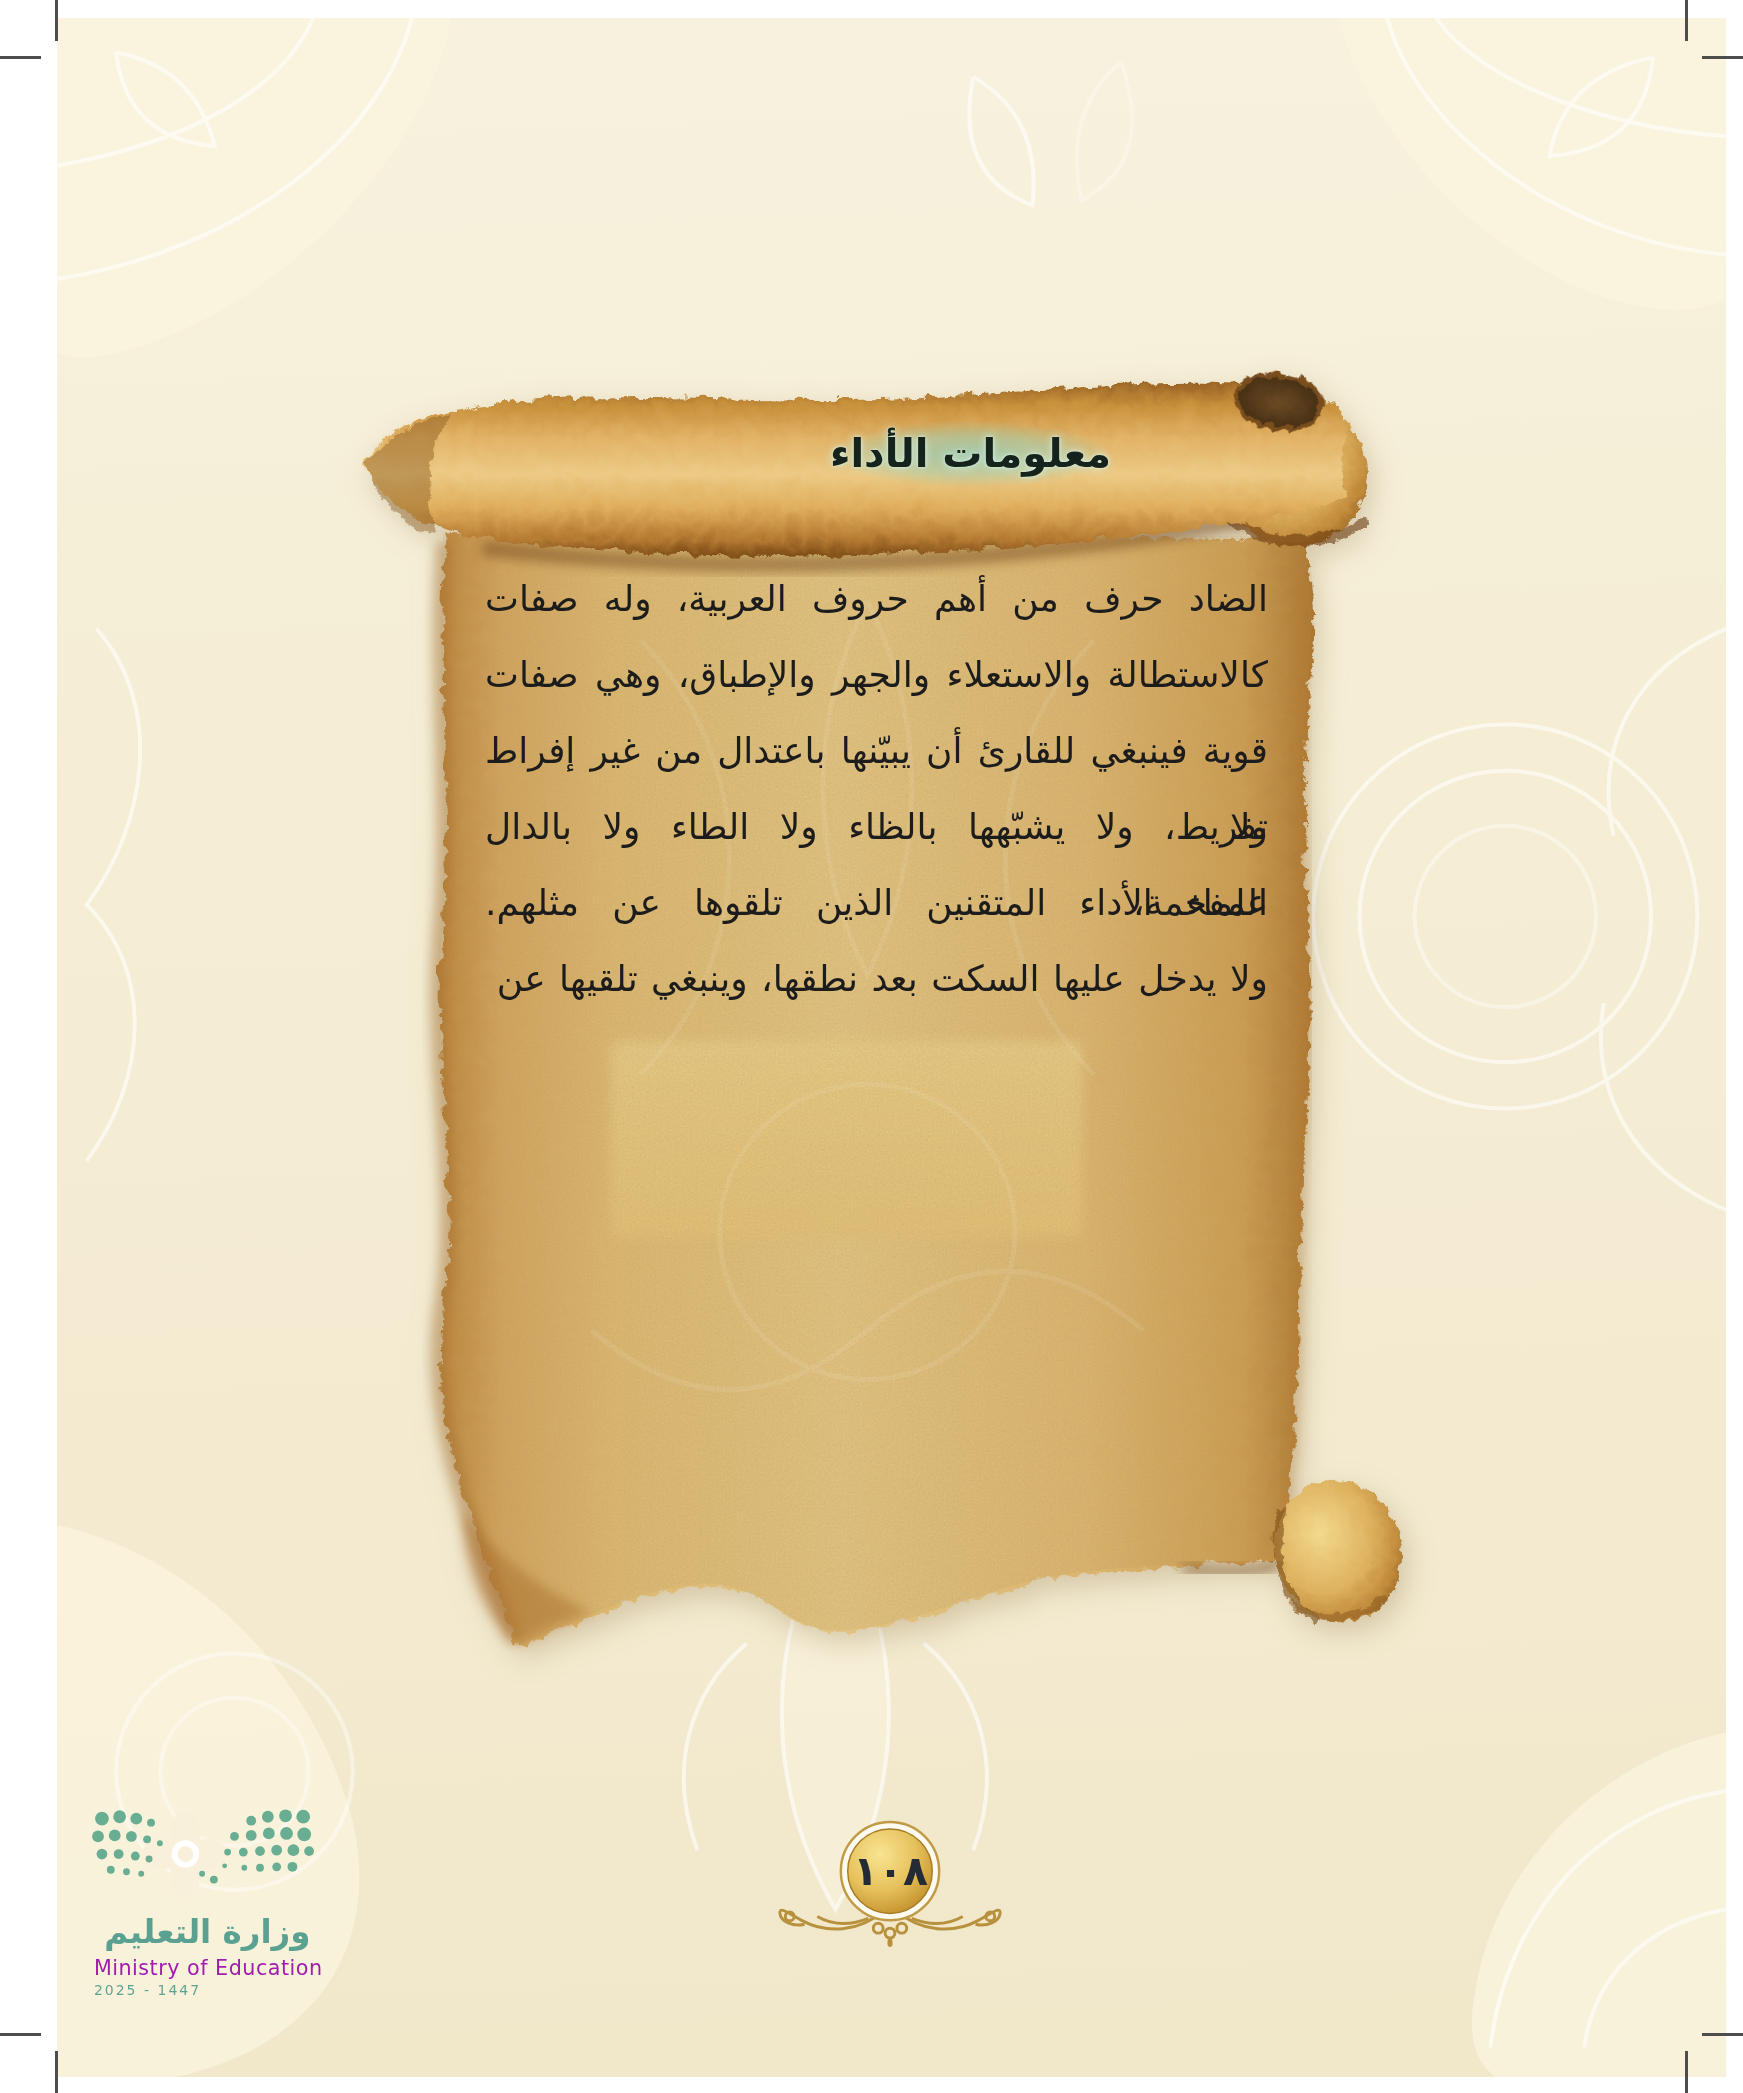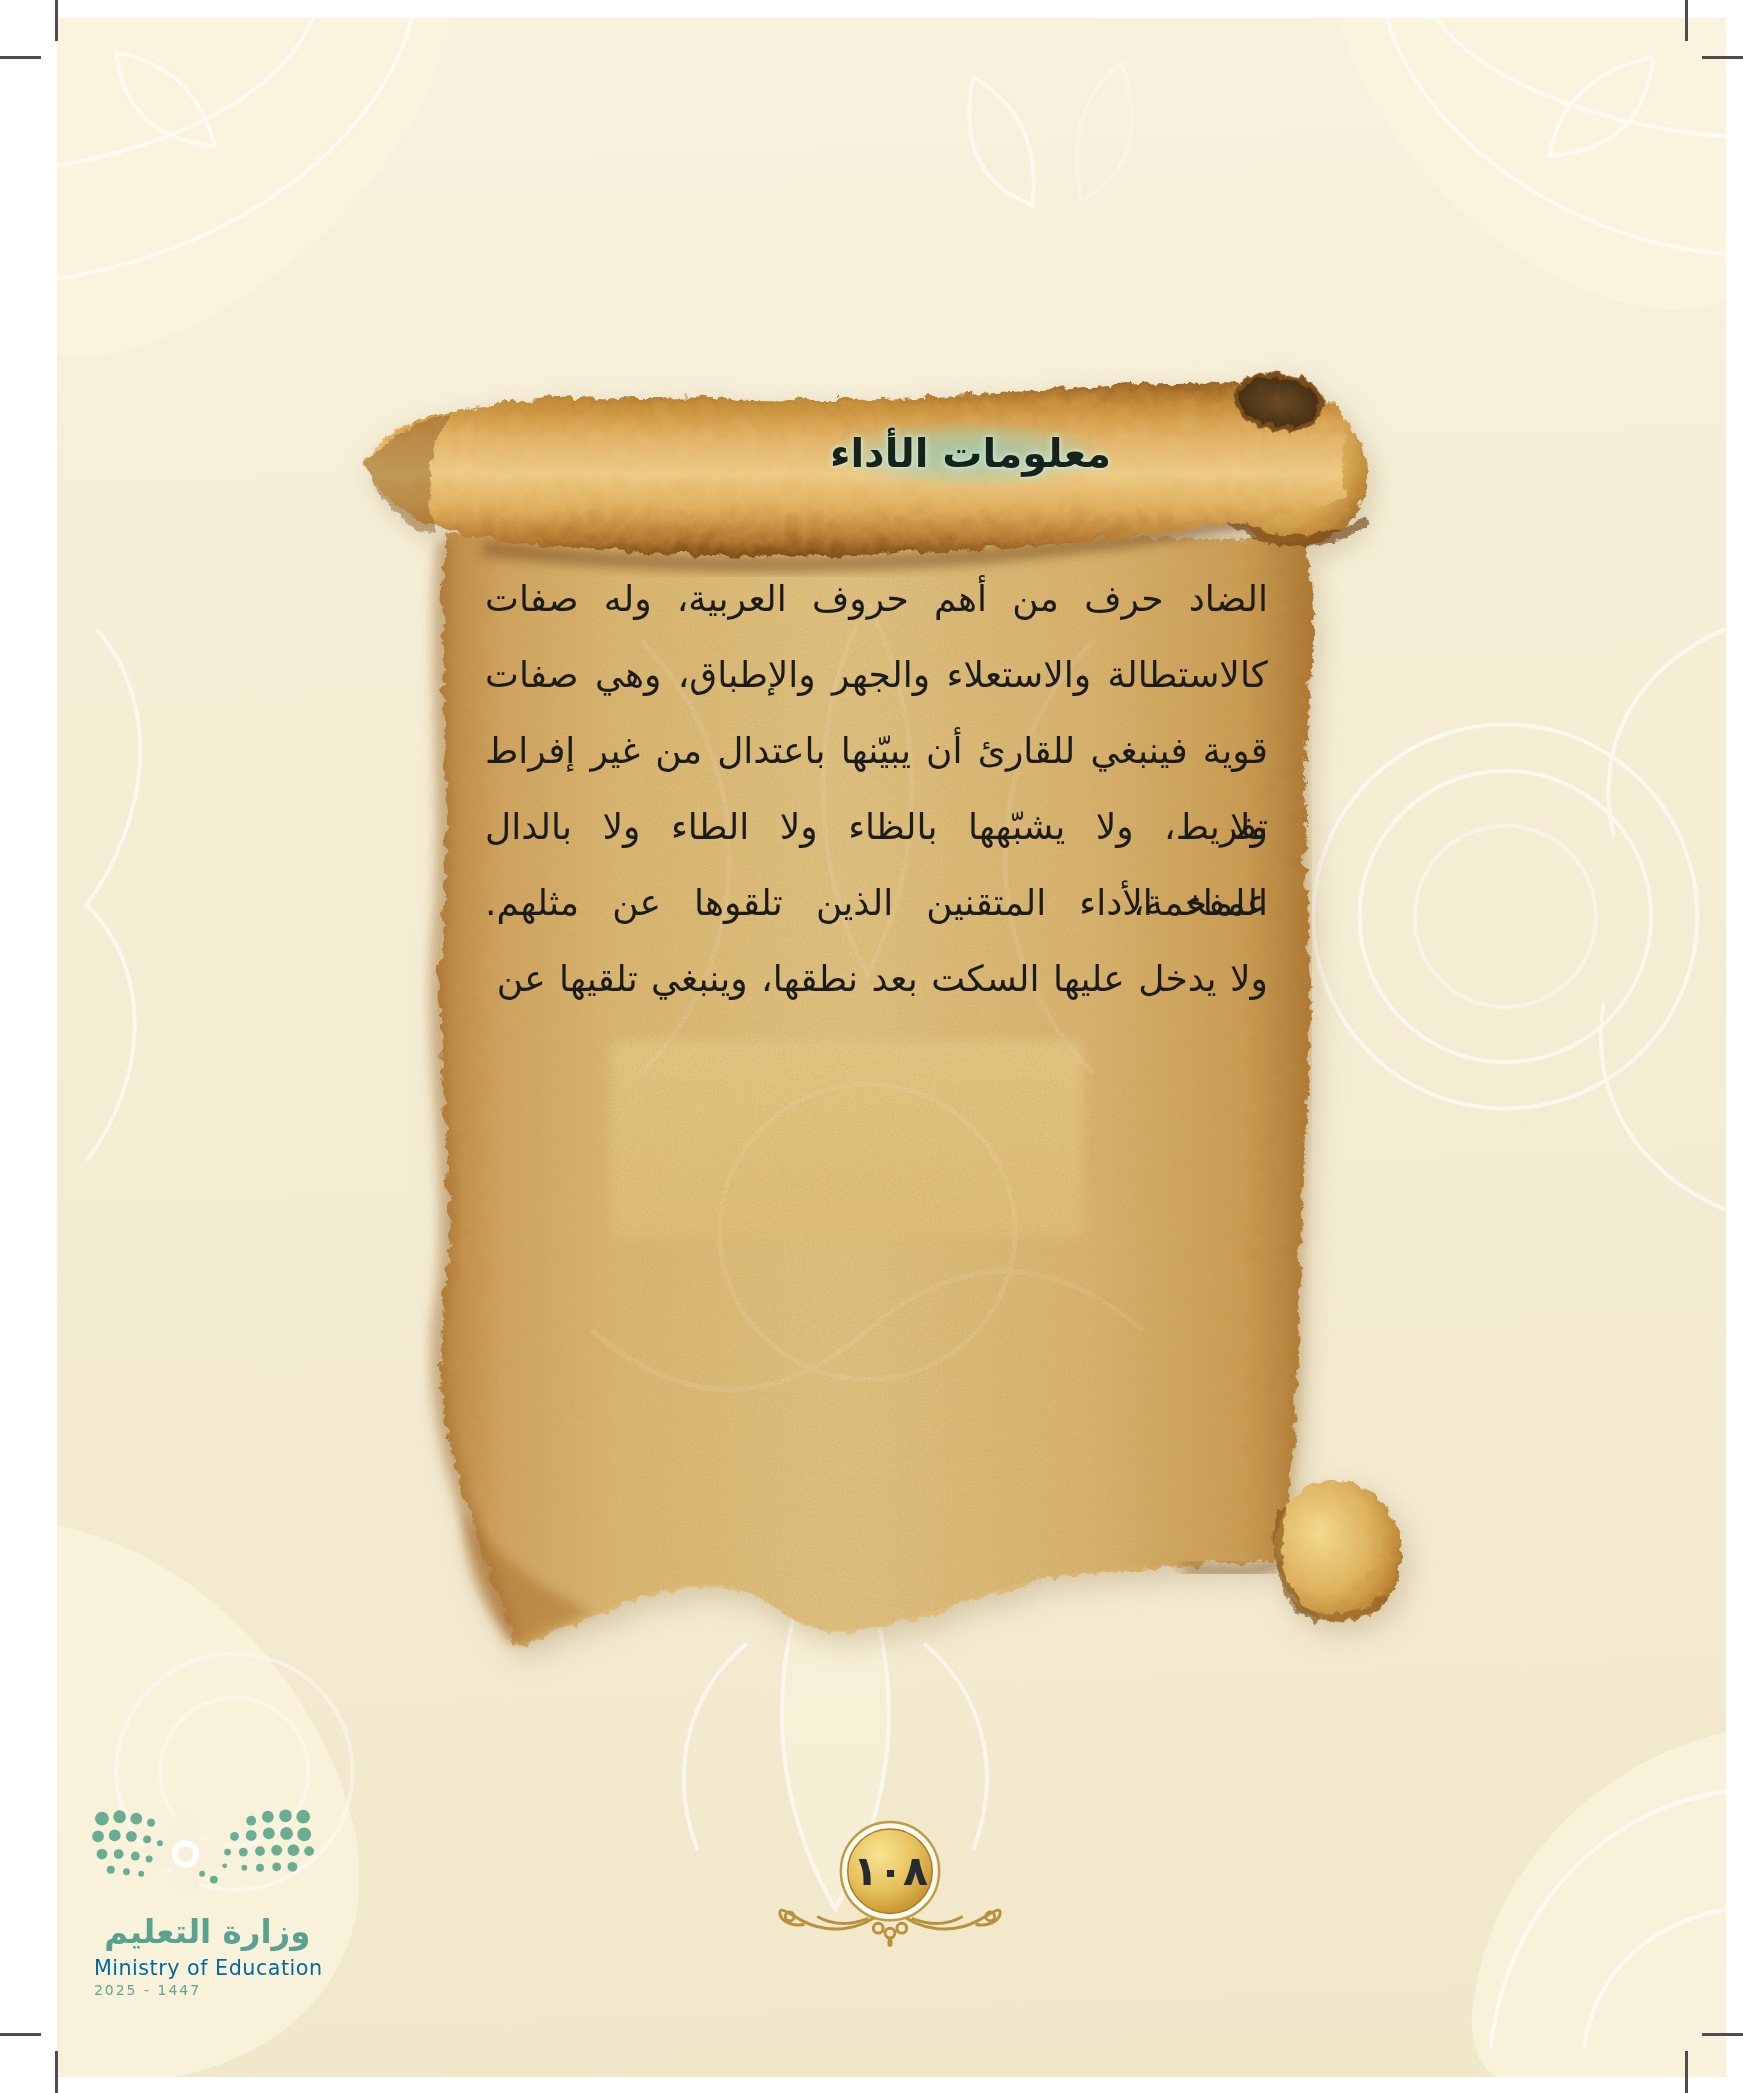--- a/index.html
+++ b/index.html
@@ -56,21 +56,21 @@
   
   .moe { position:absolute; left:84px; top:1803px; width:246px; height:217px; }
   .moe-dots { position:absolute; left:0; top:0; }
   .moe-ar {
     position:absolute; left:9.9px; top:110px; width:227px;
     direction:rtl; text-align:center;
     font-size:32.5px; font-weight:bold; color:#5aa191; letter-spacing:1px;
   }
   .moe-en {
     position:absolute; left:9.9px; top:153px; width:236px;
-    font-size:20.7px; color:#0369a1; letter-spacing:0.5px;
+    font-size:20.7px; color:#a21caf; letter-spacing:0.5px;
   }
   .moe-years {
     position:absolute; left:9.9px; top:179px; width:197px;
     font-size:14px; color:#5fa493; letter-spacing:2px;
   }
 </style>
 </head>
 <body>
 
 <div class="page">

